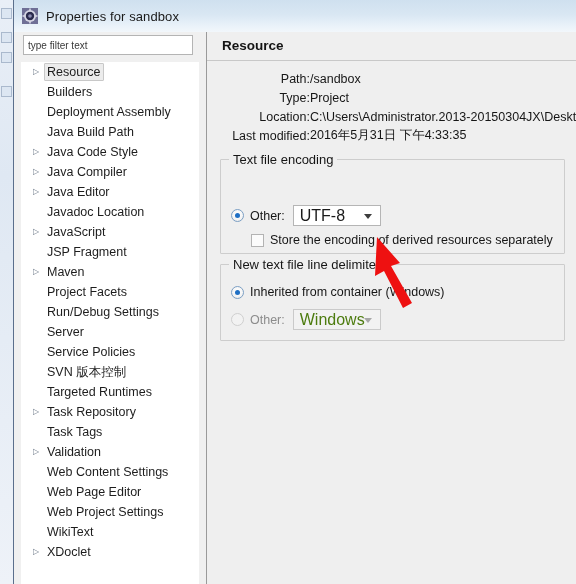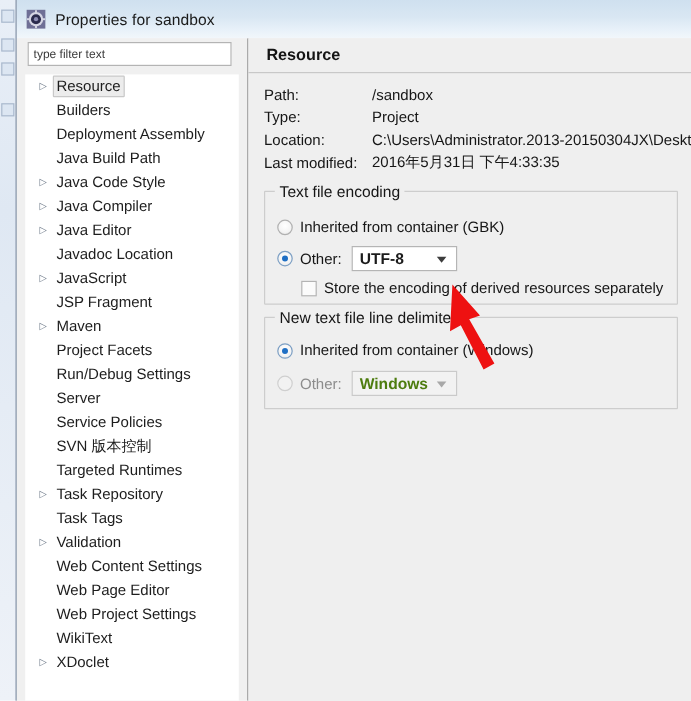--- a/index.html
+++ b/index.html
@@ -166,20 +166,21 @@
     position: absolute;
     left: 0; top: 28px;
     width: 369px; height: 1px;
     background: #c8c8c8;
   }
 
   .props {
     position: absolute;
     left: 13px; top: 37px;
     width: 356px;
+    text-align: right;
   }
   .prop-row {
     display: flex;
     height: 19px;
     align-items: center;
     white-space: nowrap;
     overflow: hidden;
   }
   .prop-key {
     width: 90px;
@@ -259,23 +260,22 @@
     width: 88px; height: 21px;
     border: 1px solid #b5b5b5;
     background: #ffffff;
     box-sizing: border-box;
     display: flex;
     align-items: center;
     padding-left: 6px;
     margin-left: 8px;
   }
   .combo .combo-text {
-    font-size: 13px;
+    font-size: 16px;
     color: #1b1b1b;
-    font-weight: bold;
   }
   .combo .arrow {
     position: absolute;
     right: 8px; top: 50%;
     margin-top: -2px;
     width: 0; height: 0;
     border-left: 4px solid transparent;
     border-right: 4px solid transparent;
     border-top: 5px solid #3d3d3d;
   }
@@ -454,24 +454,20 @@
             </div>
             <div class="prop-row">
               <span class="prop-key">Last modified:</span>
               <span class="prop-val">2016年5月31日 下午4:33:35</span>
             </div>
           </div>
 
         <div class="group" style="left:13px; top:127px; width:345px; height:95px;">
           <div class="group-title">Text file encoding</div>
 
-          <div class="opt-row" style="left:10px; top:22px;">
-            <span class="radio"></span>
-            <span class="opt-label">Inherited from container (GBK)</span>
-          </div>
 
           <div class="opt-row" style="left:10px; top:45px;">
             <span class="radio checked"></span>
             <span class="opt-label">Other:</span>
             <span class="combo">
               <span class="combo-text">UTF-8</span>
               <span class="arrow"></span>
             </span>
           </div>
 

